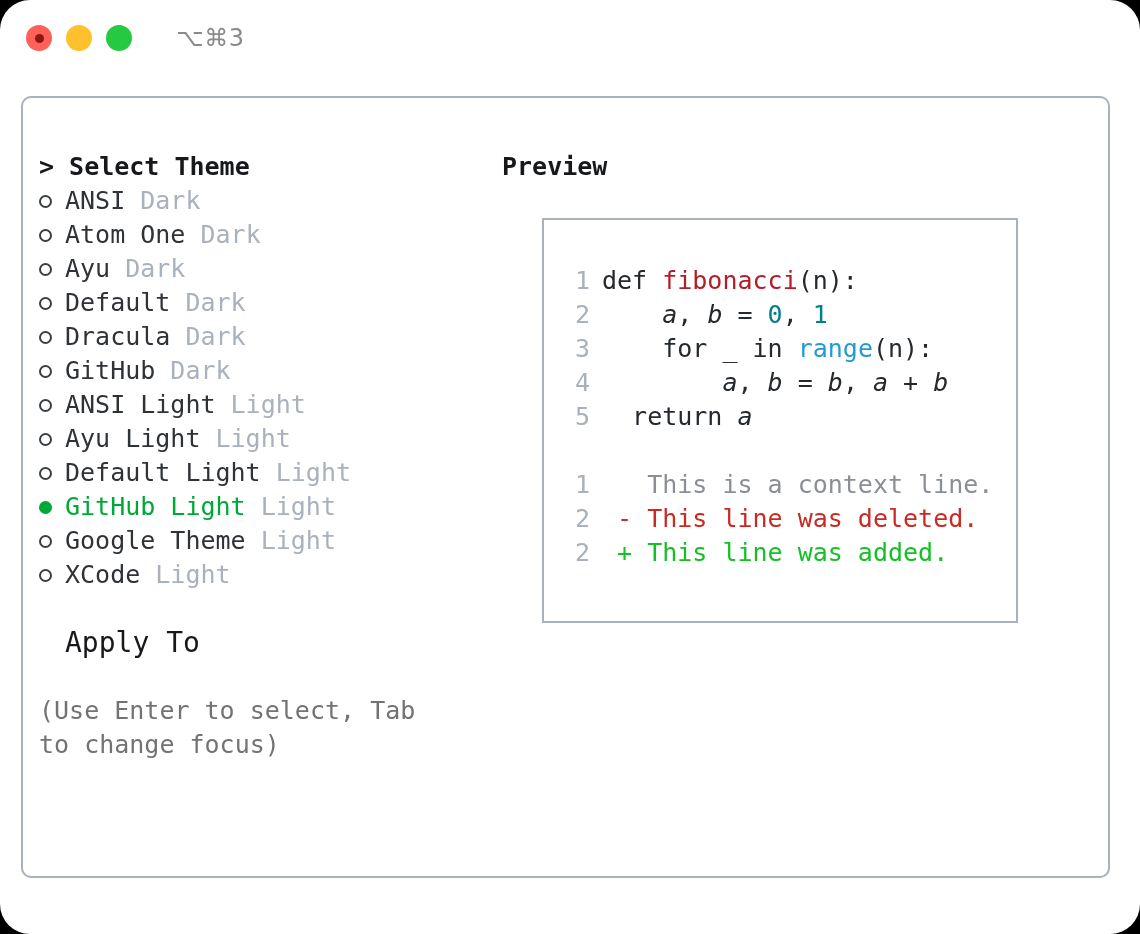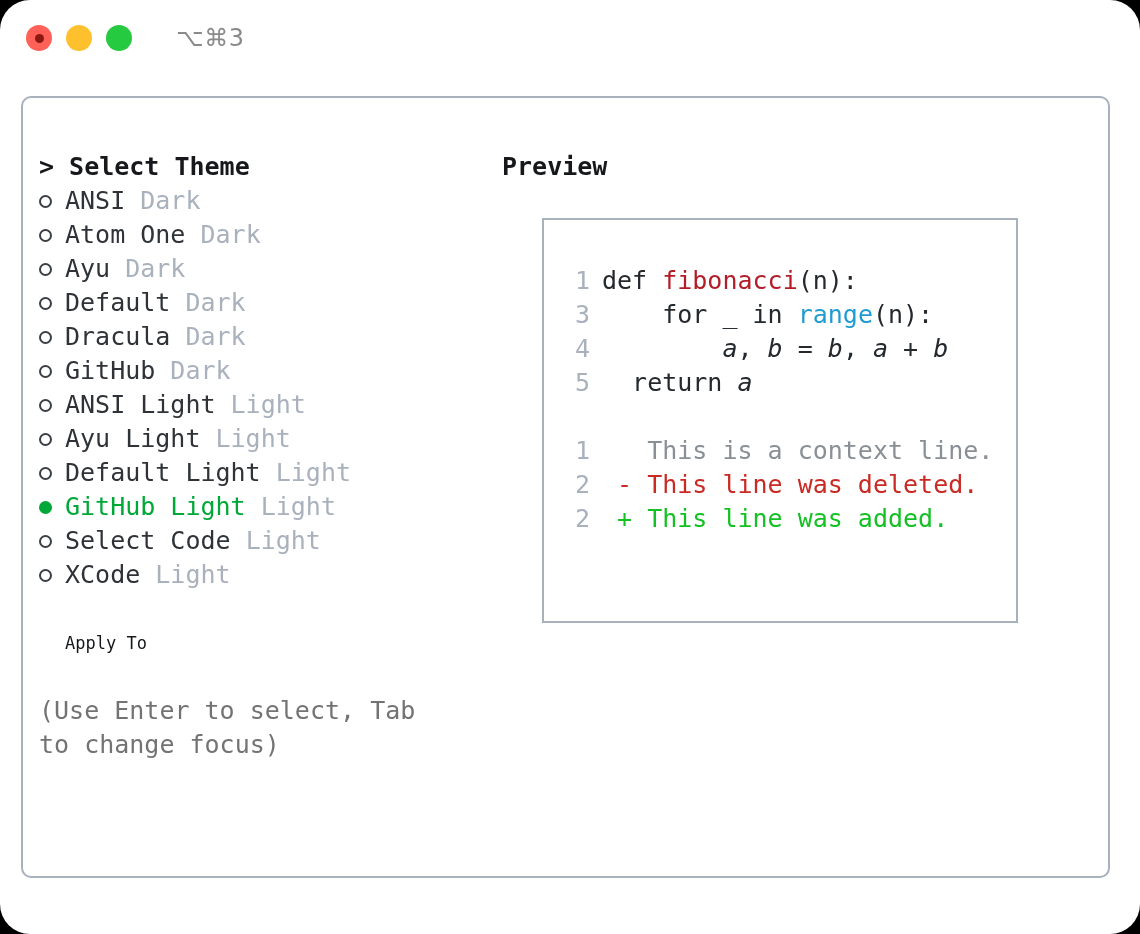--- a/index.html
+++ b/index.html
@@ -125,21 +125,21 @@
   }
   .marker-dot.on {
     background: #00a838;
   }
   .row.selected .label { color: #00a838; }
   .label { color: #2f3338; }
   .suffix { color: #a9b1bd; }
   .spacer { height: 34px; }
 
   .apply-head {
-    font-size: 17px;
+    font-size: 28px;
     color: #16181c;
     line-height: 34px;
     white-space: pre;
     padding-left: 26px;
   }
 
   .hint {
     font-size: 25px;
     line-height: 34px;
     color: #737373;
@@ -211,36 +211,37 @@
             <div class="row"><span class="marker"><span class="marker-dot off"></span></span><span class="label">ANSI</span><span class="suffix"> Dark</span></div>
             <div class="row"><span class="marker"><span class="marker-dot off"></span></span><span class="label">Atom One</span><span class="suffix"> Dark</span></div>
             <div class="row"><span class="marker"><span class="marker-dot off"></span></span><span class="label">Ayu</span><span class="suffix"> Dark</span></div>
             <div class="row"><span class="marker"><span class="marker-dot off"></span></span><span class="label">Default</span><span class="suffix"> Dark</span></div>
             <div class="row"><span class="marker"><span class="marker-dot off"></span></span><span class="label">Dracula</span><span class="suffix"> Dark</span></div>
             <div class="row"><span class="marker"><span class="marker-dot off"></span></span><span class="label">GitHub</span><span class="suffix"> Dark</span></div>
             <div class="row"><span class="marker"><span class="marker-dot off"></span></span><span class="label">ANSI Light</span><span class="suffix"> Light</span></div>
             <div class="row"><span class="marker"><span class="marker-dot off"></span></span><span class="label">Ayu Light</span><span class="suffix"> Light</span></div>
             <div class="row"><span class="marker"><span class="marker-dot off"></span></span><span class="label">Default Light</span><span class="suffix"> Light</span></div>
             <div class="row selected"><span class="marker"><span class="marker-dot on"></span></span><span class="label">GitHub Light</span><span class="suffix"> Light</span></div>
-            <div class="row"><span class="marker"><span class="marker-dot off"></span></span><span class="label">Select Code</span><span class="suffix"> Light</span></div>
+            <div class="row"><span class="marker"><span class="marker-dot off"></span></span><span class="label">Google Theme</span><span class="suffix"> Light</span></div>
             <div class="row"><span class="marker"><span class="marker-dot off"></span></span><span class="label">XCode</span><span class="suffix"> Light</span></div>
           </div>
 
         <div class="spacer"></div>
 
         <div class="apply-head">Apply To</div>
 
         <div class="hint">(Use Enter to select, Tab to change focus)</div>
       </div>
 
       <div class="col-right">
         <div class="preview-title">Preview</div>
         <div class="code-box">
           <div id="code-lines">
               <div class="code-line"><span class="ln">1</span><span>def </span><span class="tok-fn">fibonacci</span><span>(n):</span></div>
+              <div class="code-line"><span class="ln">2</span><span>    </span><span class="tok-var">a</span><span>, </span><span class="tok-var">b</span><span> = </span><span class="tok-num">0</span><span>, </span><span class="tok-num">1</span></div>
               <div class="code-line"><span class="ln">3</span><span>    for _ in </span><span class="tok-call">range</span><span>(n):</span></div>
               <div class="code-line"><span class="ln">4</span><span>        </span><span class="tok-var">a</span><span>, </span><span class="tok-var">b</span><span> = </span><span class="tok-var">b</span><span>, </span><span class="tok-var">a</span><span> + </span><span class="tok-var">b</span></div>
               <div class="code-line"><span class="ln">5</span><span>  return </span><span class="tok-var">a</span></div>
             </div>
           <div class="blank-line"></div>
           <div id="diff-lines">
               <div class="code-line"><span class="ln">1</span><span class="diff-ctx">   This is a context line.</span></div>
               <div class="code-line"><span class="ln">2</span><span class="diff-del"> - This line was deleted.</span></div>
               <div class="code-line"><span class="ln">2</span><span class="diff-add"> + This line was added.</span></div>
             </div>

